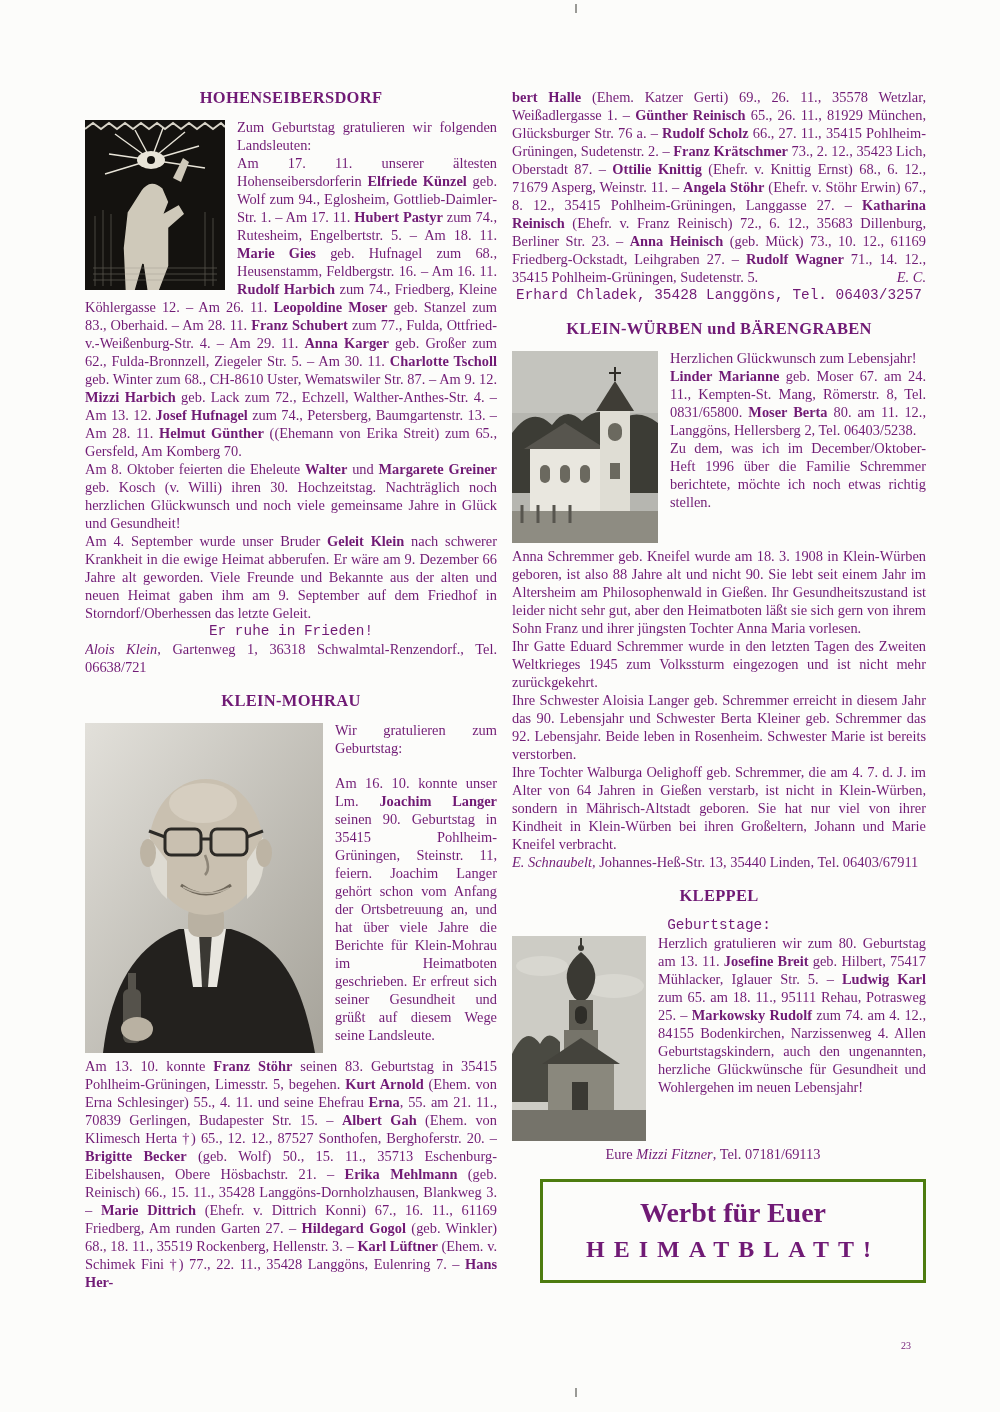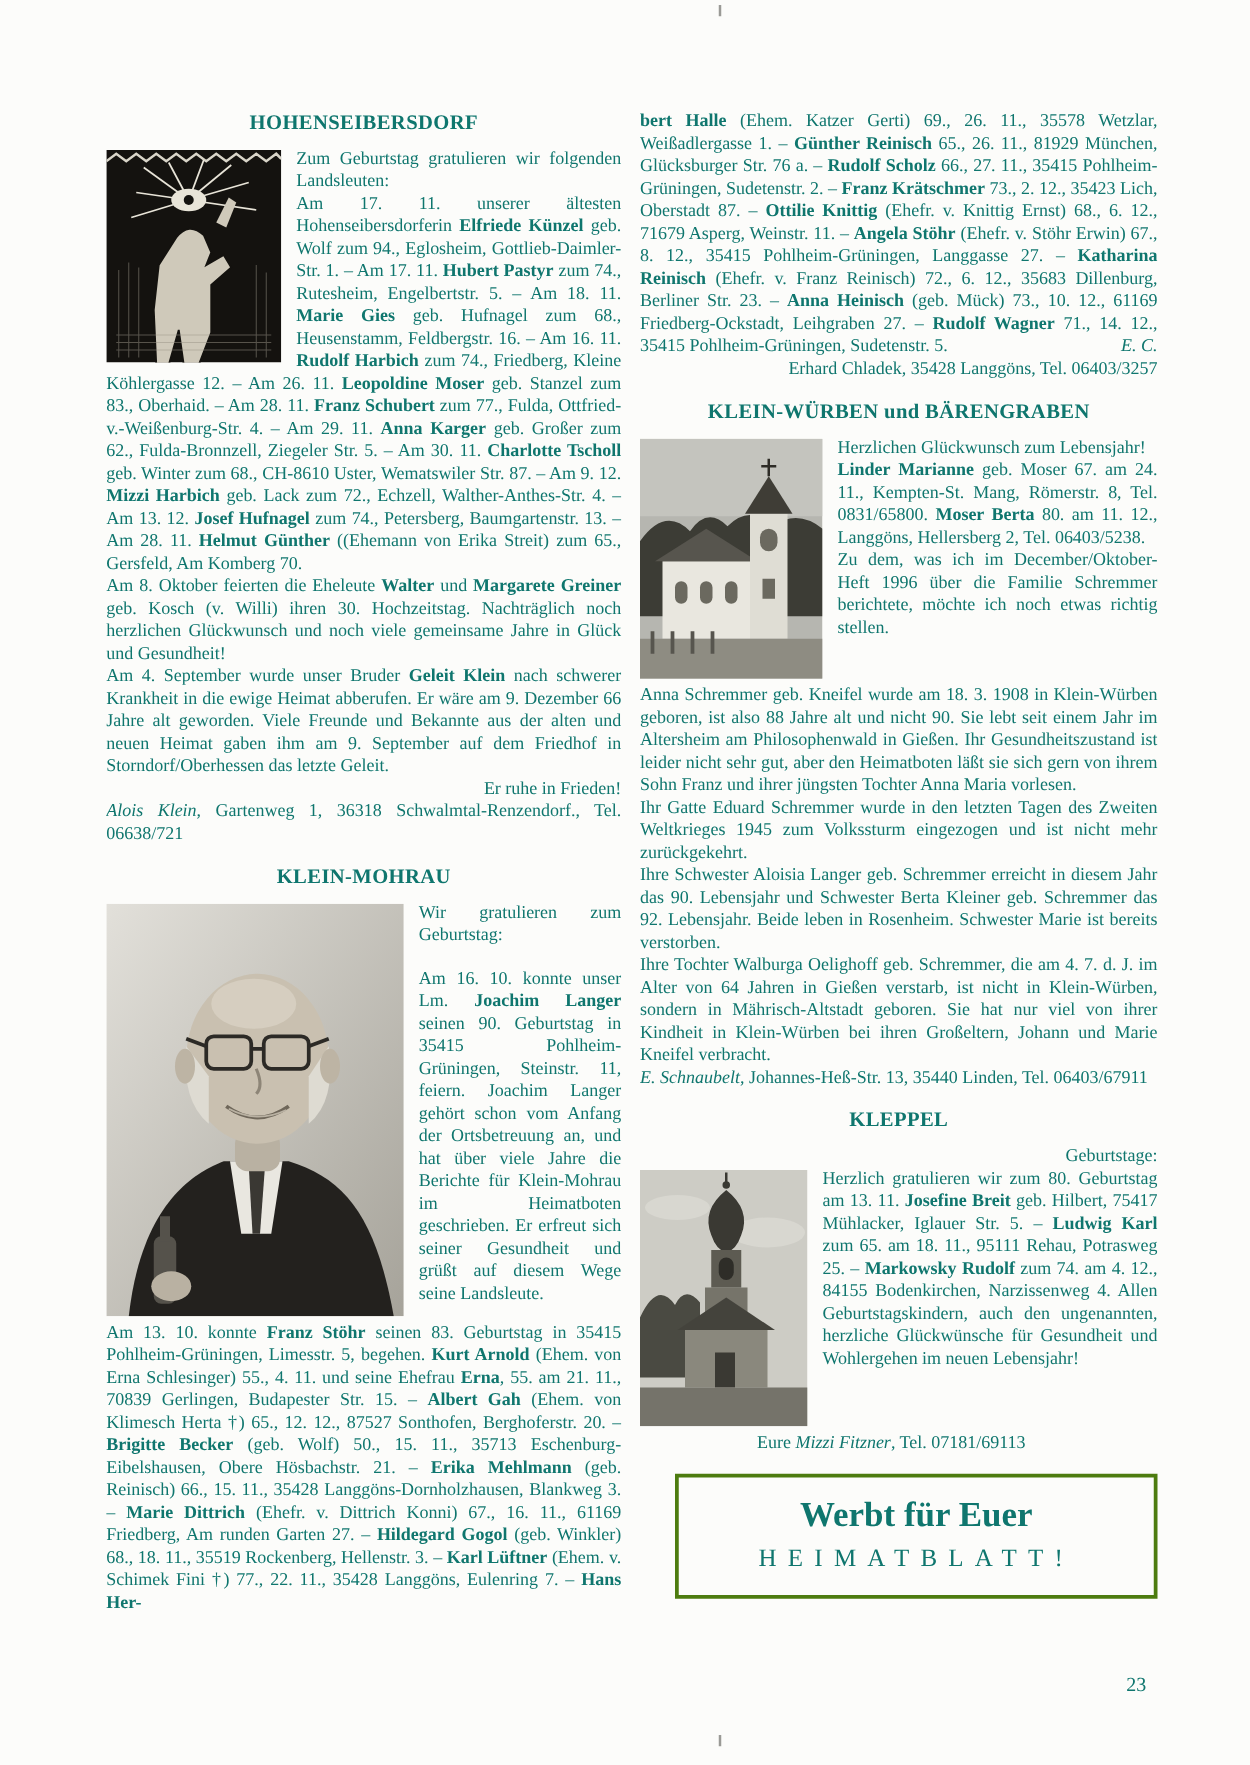--- a/index.html
+++ b/index.html
@@ -1,19 +1,19 @@
 <!DOCTYPE html>
 <html><head>
 <meta charset="utf-8">
 <style>
   * { margin:0; padding:0; box-sizing:border-box; }
   html,body { background:#e8e8e6; }
   .page {
     position:relative; width:1000px; height:1412px; margin:0 auto;
-    background:#fcfcfa; color:#0f766e;
+    background:#fcfcfa; color:#701a75;
     font-family:"Liberation Serif", serif;
     overflow:hidden;
   }
   .reg-mark { position:absolute; width:2px; height:9px; background:#9a9a96; }
   .reg-top { left:575px; top:4px; }
   .reg-bottom { left:575px; top:1388px; }
 
   .col { position:absolute; top:88px; }
   .col-left  { left:85px;  width:412px; }
   .col-right { left:512px; width:414px; }
@@ -23,39 +23,39 @@
     letter-spacing:0.3px; margin:15px 0 10px;
   }
   .section-title.first { margin-top:0; }
 
   .section-body { overflow:hidden; margin-bottom:2px; }
 
   .para {
     font-size:14.4px; line-height:18px; text-align:justify;
     overflow-wrap:normal;
   }
-  .para.noj { text-align:right; }
+  .para.noj { text-align:center;font-family:Liberation Mono, monospace; }
   .gap-top { margin-top:17px; }
   .clear { clear:left; margin-top:8px; }
   .sig-right { text-align:center; padding-right:12px; }
   .ec { float:right; font-style:italic; padding-left:8px; }
 
   .img-float { float:left; margin:2px 12px 4px 0; display:block; }
   .img-float svg { display:block; }
 
   .ad-box {
     border:3px solid #4d7c0f; margin-top:16px;
     padding:15px 8px 17px; text-align:center;margin-left:28px;
   }
   .ad-line1 { font-size:28px; font-weight:bold; }
-  .ad-line2 { font-size:20px; font-weight:normal; letter-spacing:9px; margin-top:7px;text-align:center; }
+  .ad-line2 { font-size:24px; font-weight:bold; letter-spacing:9px; margin-top:7px;text-align:center; }
 
   .page-number {
     position:absolute; left:901px; top:1340px;
-    font-size:16px;
+    font-size:10px;
   }
 </style>
 </head>
 <body>
 
 <div class="page">
   <div class="reg-mark reg-top"></div>
   <div class="reg-mark reg-bottom"></div>
 
   <div class="col col-left">

